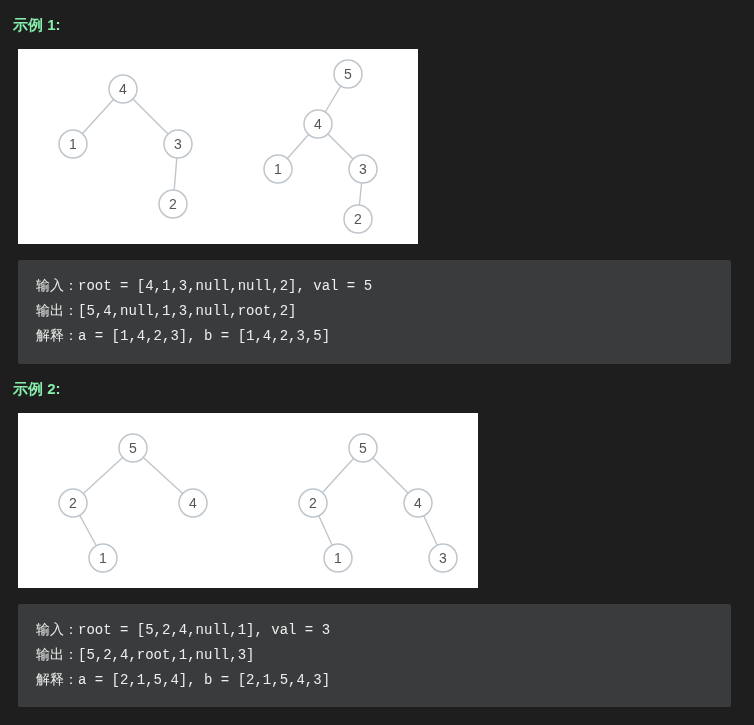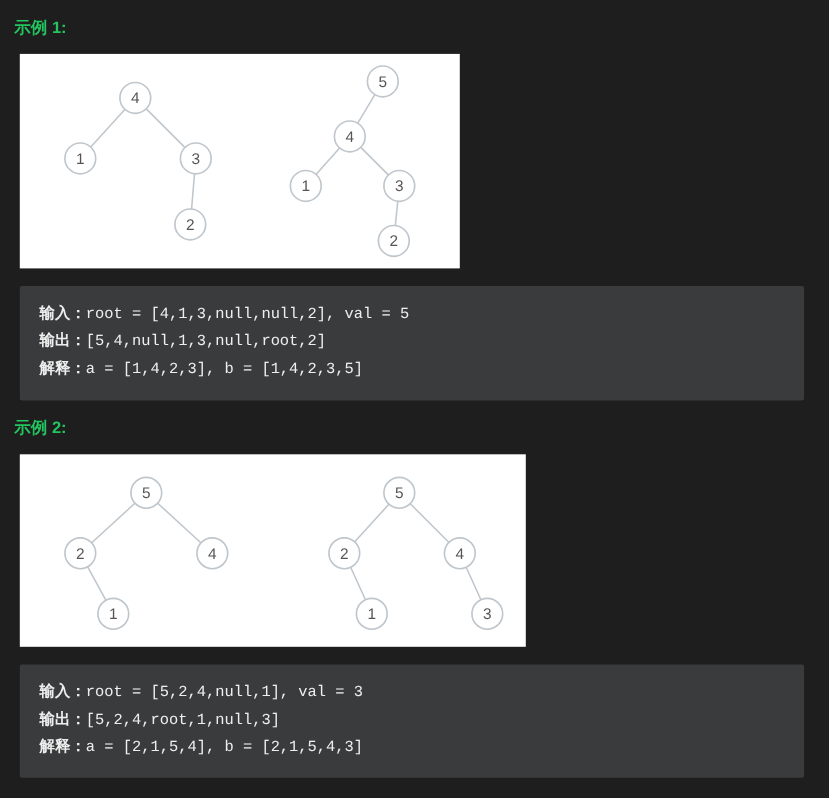--- a/index.html
+++ b/index.html
@@ -6,42 +6,42 @@
   body {
     background: #1e1e1e;
     font-family: -apple-system, BlinkMacSystemFont, "Segoe UI", sans-serif;
     color: #eee;
     padding: 8px 18px 18px 8px;
     width: 754px;
   }
   .example-title {
     font-weight: 700;
     font-size: 15px;
-    color: #22c55e;
+    color: #86efac;
     margin: 8px 0 14px 5px;
   }
   .diagram-area {
     background: #ffffff;
     display: inline-block;
     margin-left: 10px;
     margin-bottom: 16px;
     line-height: 0;
   }
   .code-block {
     background: #3a3b3c;
     padding: 14px 18px;
     font-family: Consolas, "Courier New", monospace;
     font-size: 14px;
     line-height: 1.8;
     color: #eee;
     margin: 0 5px 16px 10px;
     border-radius: 2px;
     white-space: pre;
   }
-  .code-block .lbl { font-weight: 700; }
+  .code-block .lbl { font-weight: 400; }
   svg .edge { stroke: #bfc6cc; stroke-width: 1.4; }
   svg .node-c { fill: #ffffff; stroke: #bfc6cc; stroke-width: 1.5; }
   svg .node-t { fill: #555; font-family: sans-serif; font-size: 14px; text-anchor: middle; dominant-baseline: central; }
 </style>
 </head>
 <body>
 
 
 
 

